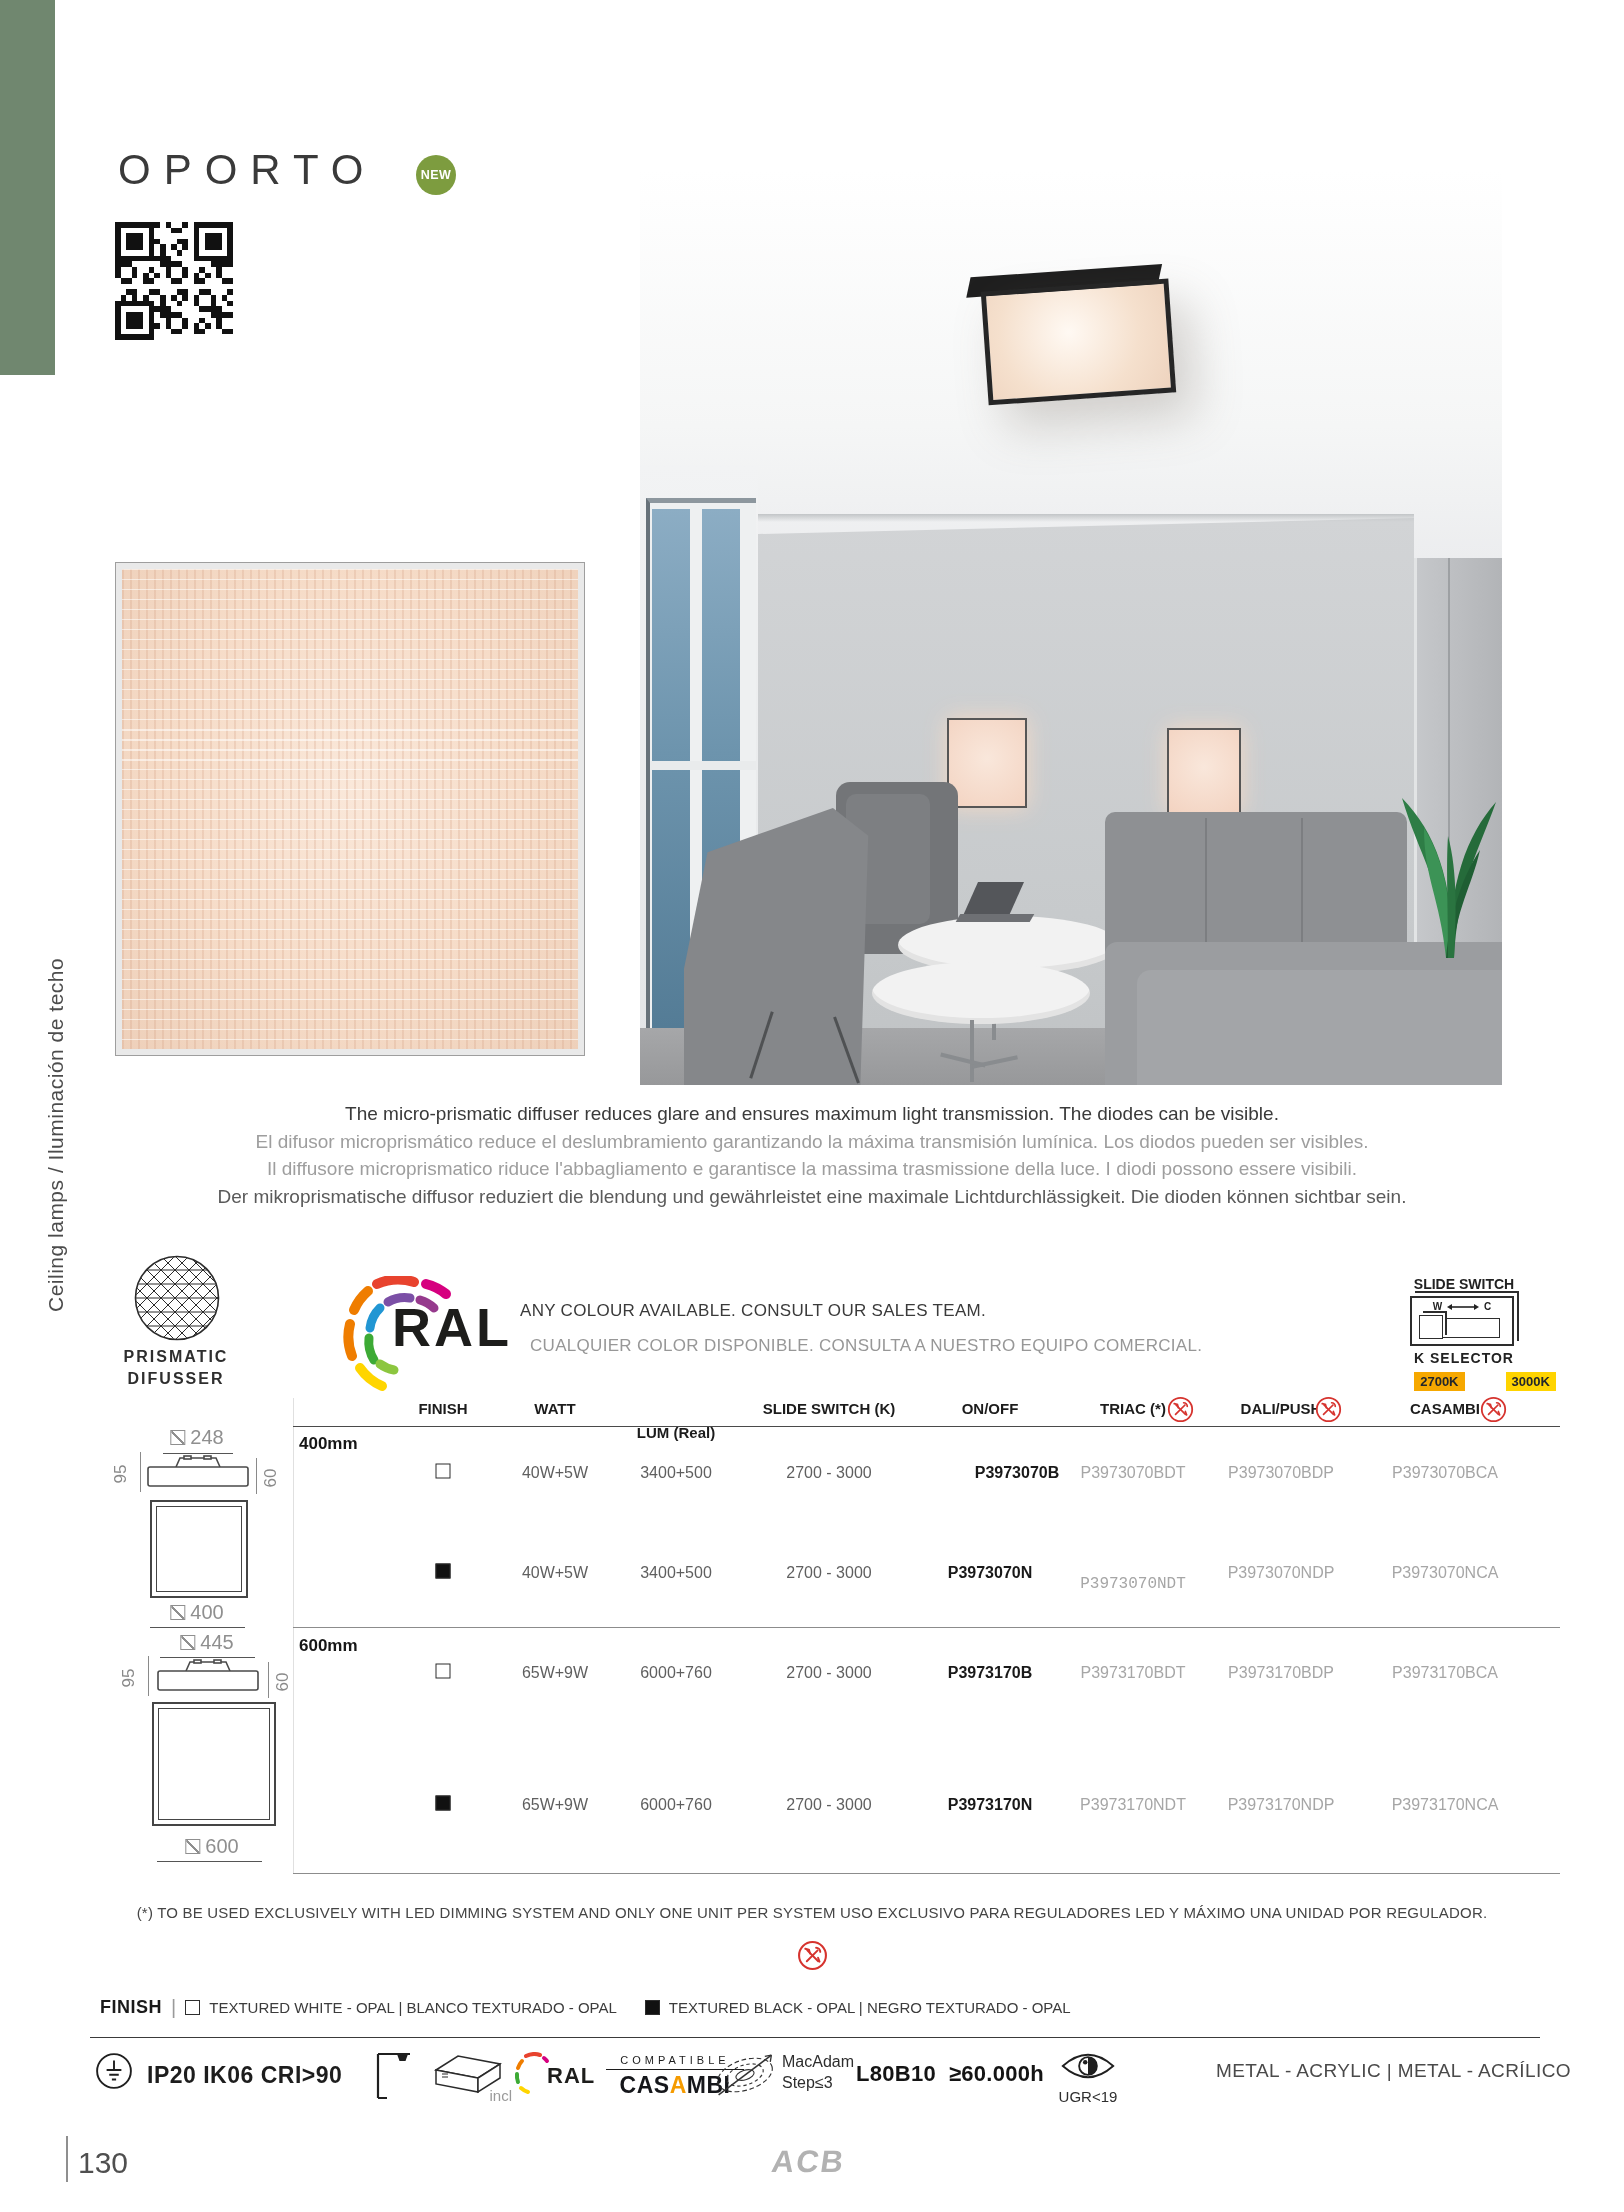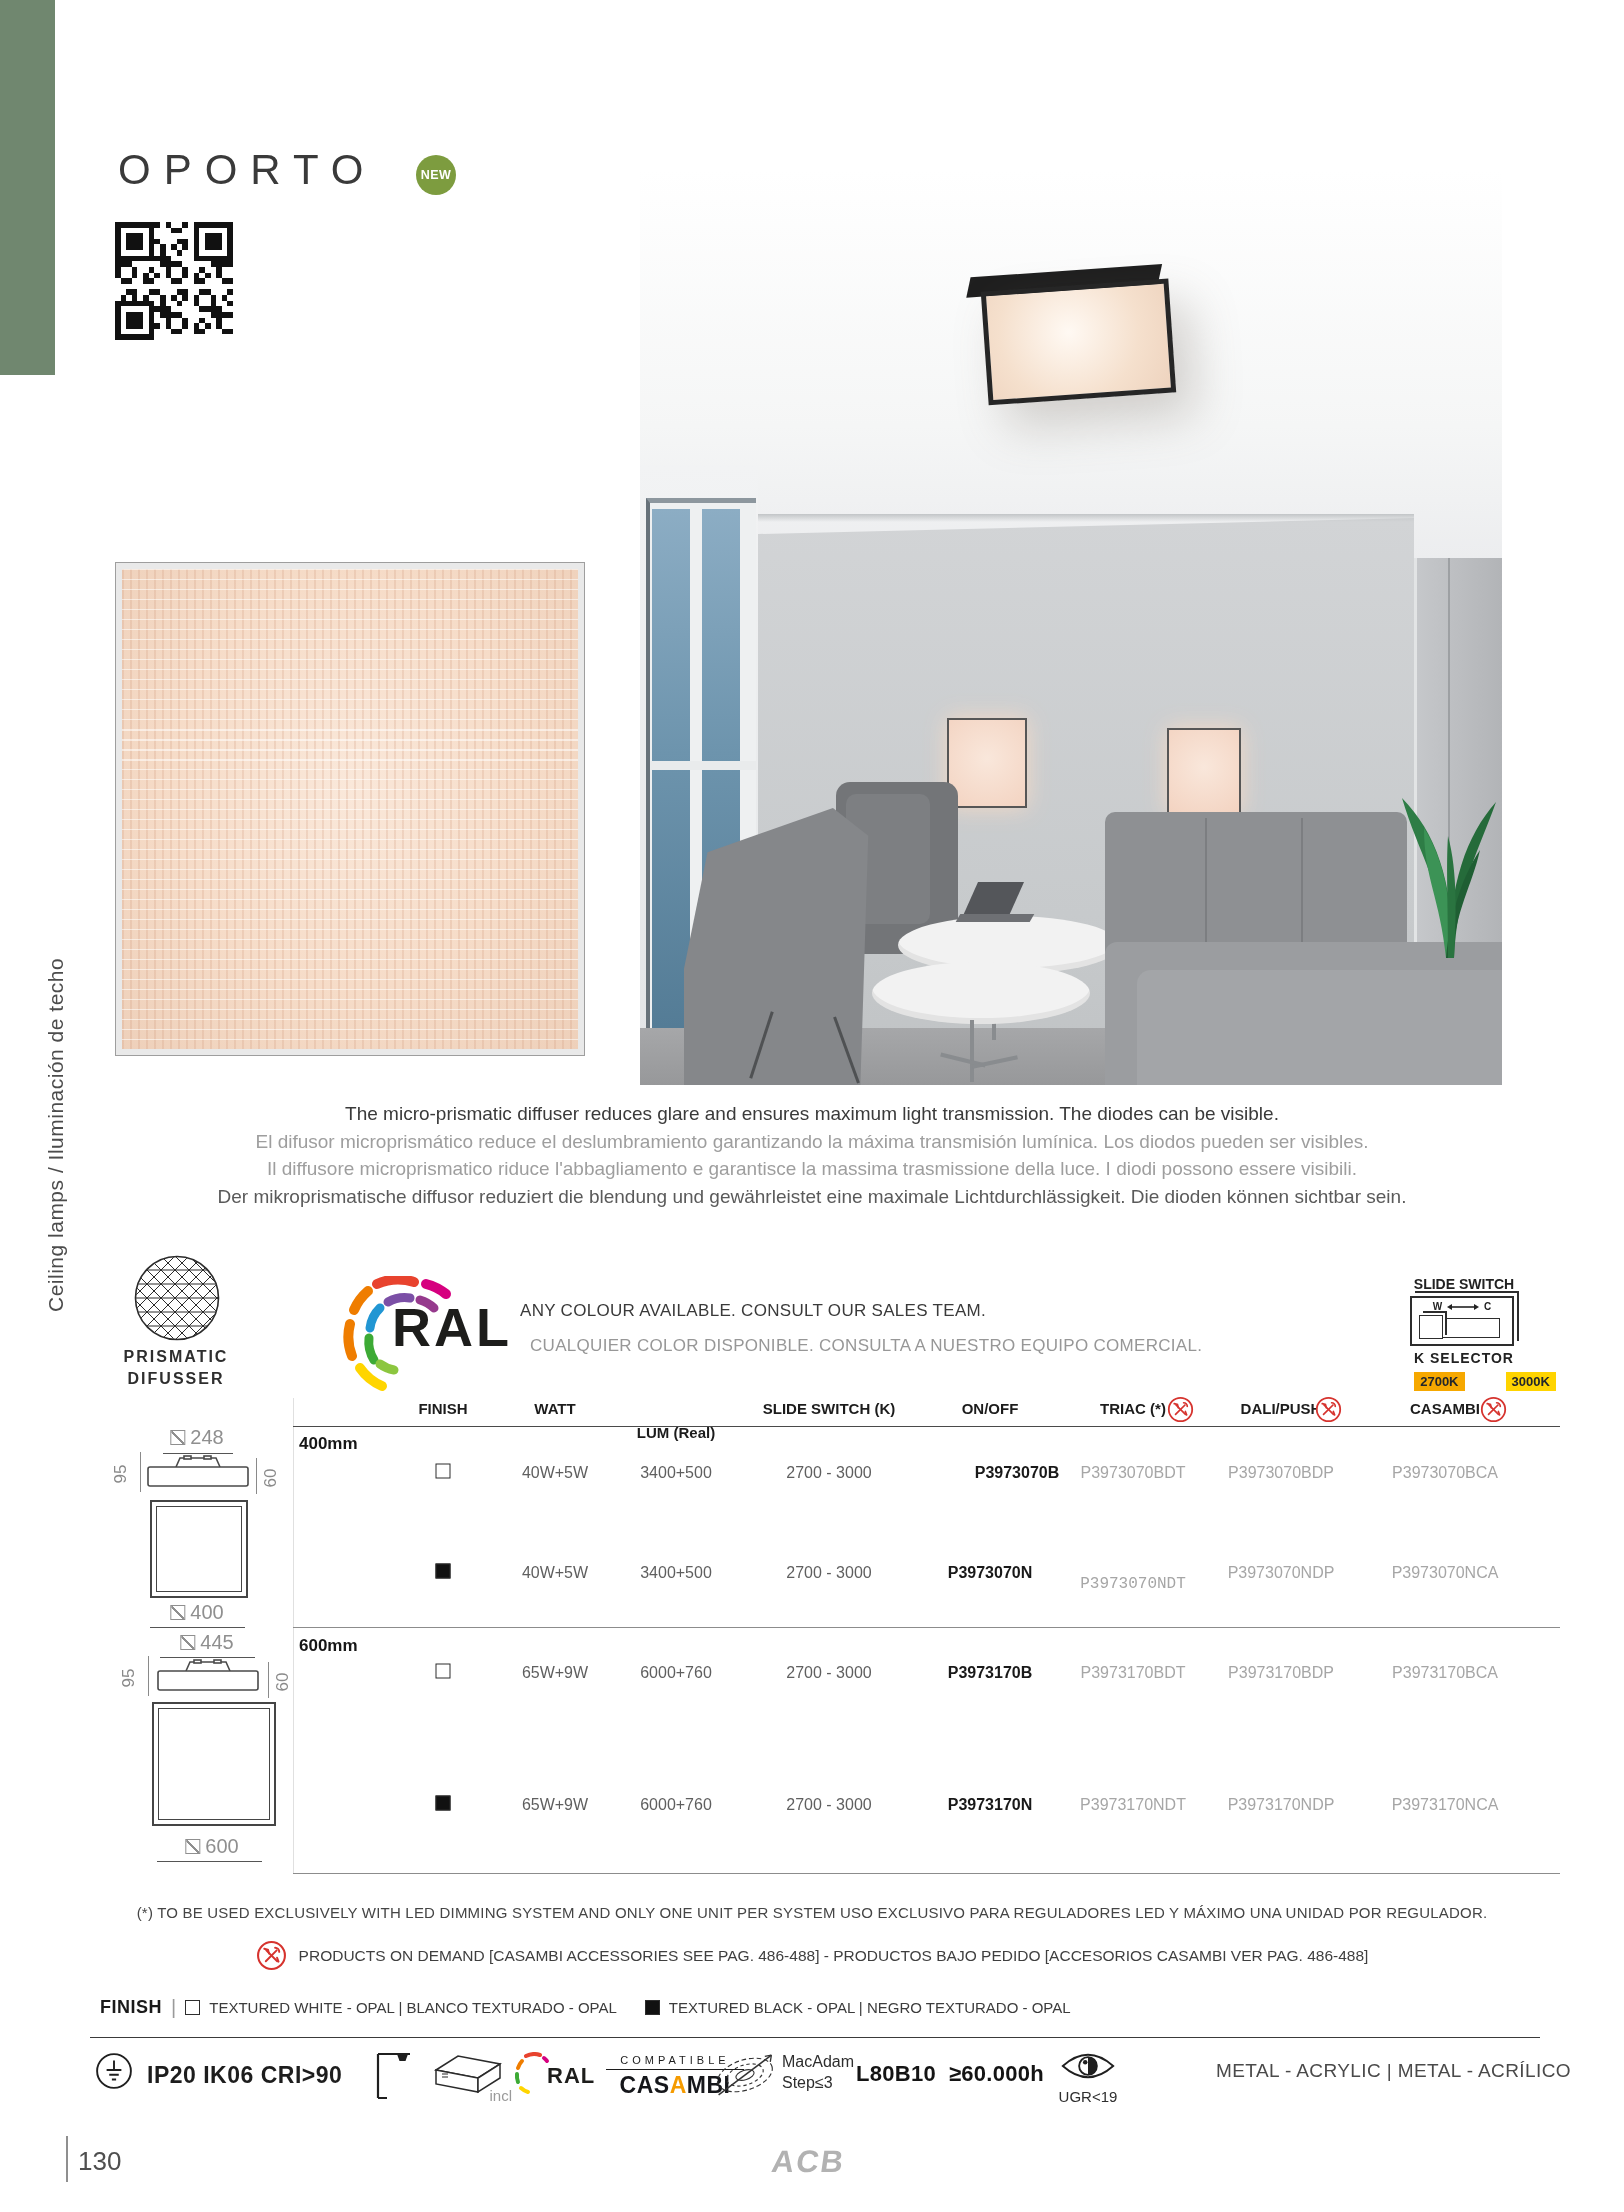--- a/index.html
+++ b/index.html
@@ -118,21 +118,21 @@
   .casambi{left:606px;top:2054px;width:138px;text-align:center;}
   .casambi .top{font-size:11px;letter-spacing:4px;color:#1c1c1c;border-bottom:1.6px solid #1c1c1c;padding-bottom:3px;}
   .casambi .bottom{font-size:23px;font-weight:800;color:#15161a;letter-spacing:.5px;margin-top:2px;}
   .casambi .orange{color:#f59b00;}
   .macadam-txt{left:782px;top:2051px;font-size:16px;color:#2e2e2e;line-height:21px;}
   .lifetime{left:856px;top:2061px;font-size:22px;font-weight:700;color:#141414;letter-spacing:.3px;}
   .ugr{left:1052px;top:2088px;width:72px;text-align:center;font-size:15px;color:#2e2e2e;}
   .materials{left:1216px;top:2060px;font-size:19px;color:#4a4a4a;letter-spacing:.4px;}
   
   .pg-bar{left:66px;top:2136px;width:2px;height:46px;background:#8f8f8f;}
-  .pg-num{left:78px;top:2146px;font-size:26px;color:#4f4f4f;}
+  .pg-num{left:78px;top:2146px;font-size:30px;color:#4f4f4f;}
   .brand{left:772px;top:2144px;font-size:31px;font-weight:800;color:#b2b2b2;letter-spacing:2px;transform:skewX(-8deg);}
 </style>
 </head>
 <body>
 
 <div class="abs green-bar" style="background: rgb(112, 135, 111);"></div>
 <div class="abs title">OPORTO</div>
 <div class="abs new-badge" style="background: rgb(125, 156, 63);">NEW</div>
 <svg class="abs qr" viewBox="0 0 21 21" shape-rendering="crispEdges">
     <rect x="0" y="7" width="1" height="1" fill="#111"></rect>
@@ -535,21 +535,20 @@
   <span class="demand-icon"><svg viewBox="0 0 30 30" width="100%" height="100%">
         <circle cx="15" cy="15" r="13" fill="#fff" stroke="#d6332e" stroke-width="2"></circle>
         <g stroke="#d6332e" stroke-width="1.9" fill="none" stroke-linecap="round">
           <path d="M9.5 20.5 L20 10"></path>
           <path d="M10 10 L20.5 20.5"></path>
           <path d="M8 8.5 l3.6 1 1 3.6"></path>
           <path d="M21.8 21 l-1.4-3.8"></path>
           <path d="M18.5 7.5 a4 4 0 0 1 4 4"></path>
         </g>
       </svg></span>
-  <span>PRODUCTS ON DEMAND [CASAMBI ACCESSORIES SEE PAG. 486-488] - PRODUCTOS BAJO PEDIDO [ACCESORIOS CASAMBI VER PAG. 486-488]</span>
 </div>
 
 <div class="abs legend">
   <span class="lt">FINISH</span>
   <span class="bar">|</span>
   <span class="fin-sq"></span>
   <span>TEXTURED WHITE - OPAL | BLANCO TEXTURADO - OPAL</span>
   <span style="width:10px;"></span>
   <span class="fin-sq black"></span>
   <span>TEXTURED BLACK - OPAL | NEGRO TEXTURADO - OPAL</span>

